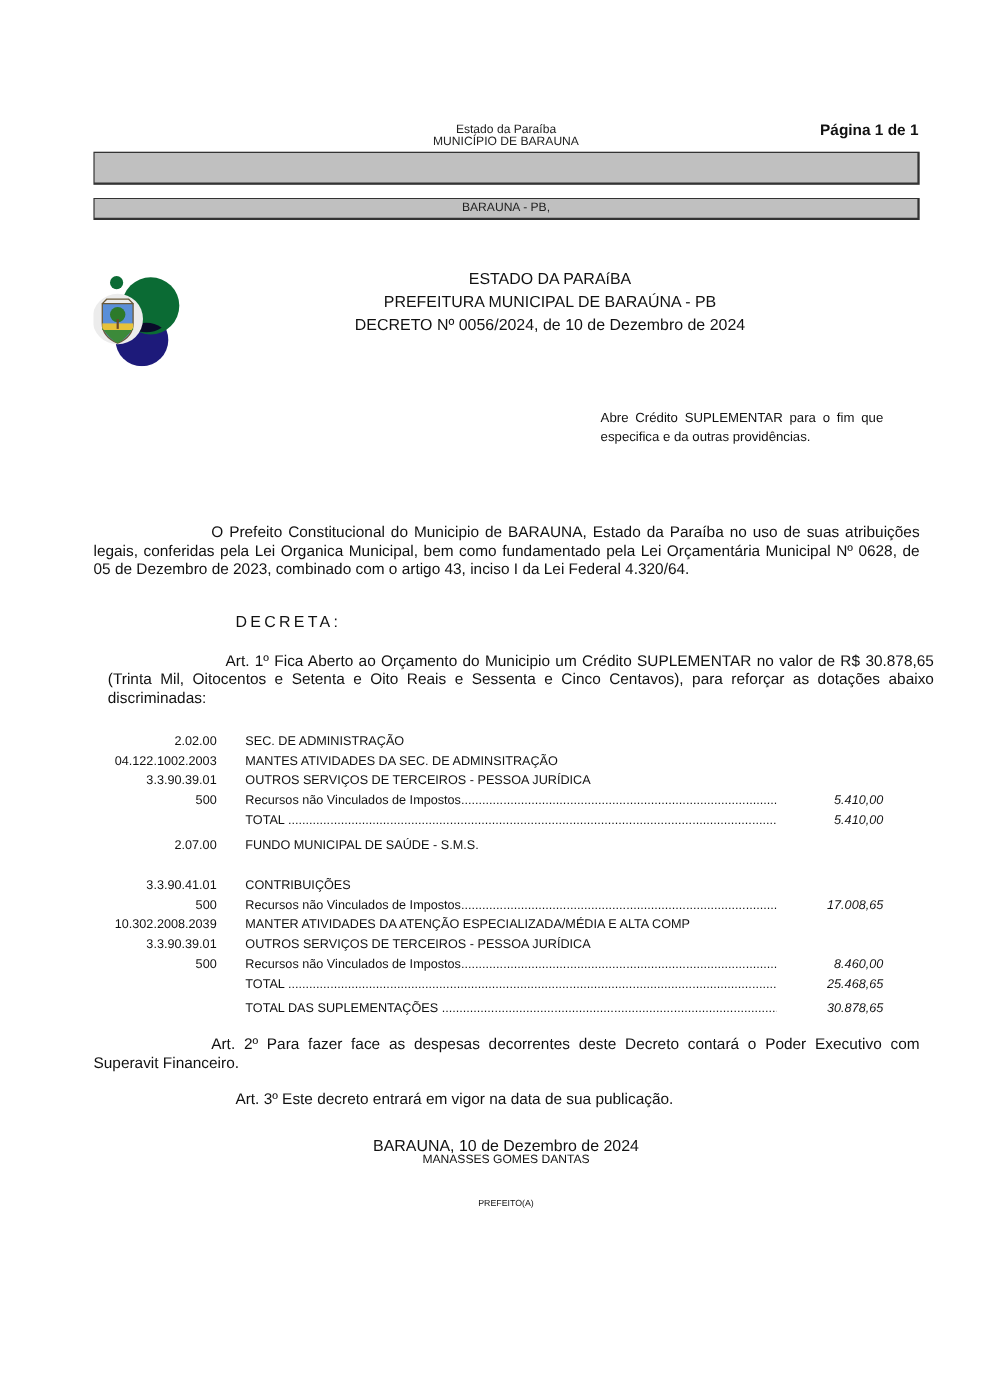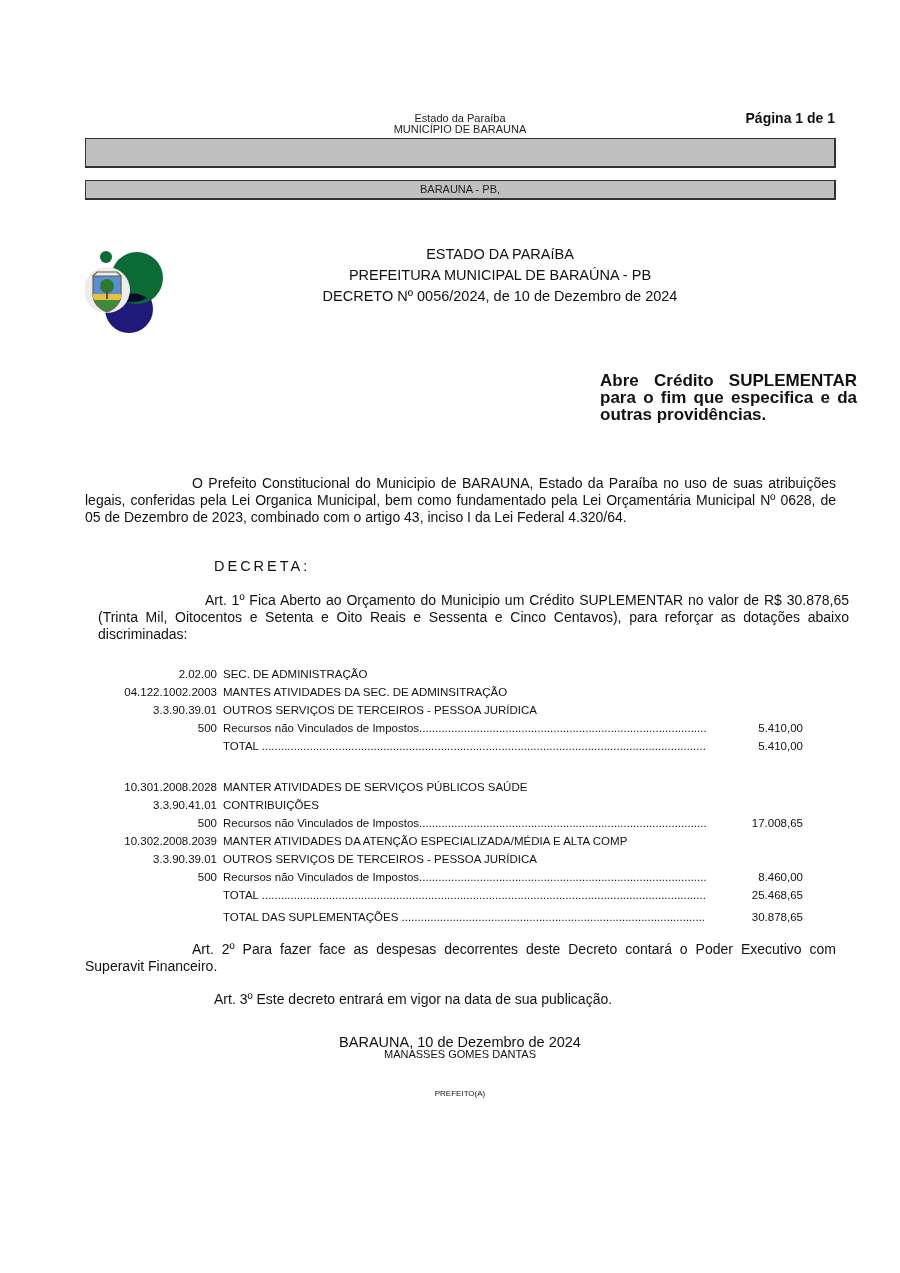--- a/index.html
+++ b/index.html
@@ -4,30 +4,30 @@
 <style>
   html, body { margin: 0; padding: 0; background: #ffffff; }
   body { width: 900px; height: 1273px; position: relative; font-family: "Liberation Sans", sans-serif; color: #111; overflow: hidden; }
   .abs { position: absolute; }
   .hdr-state { left: 300px; width: 320px; top: 113px; text-align: center; font-size: 11px; line-height: 11px; color: #222; }
   .hdr-page { right: 65px; top: 110px; font-size: 14px; color: #111; font-weight: bold; }
   .box1 { left: 85px; top: 138px; width: 748px; height: 27px; background: #c0c0c0; border: 1px solid #333; border-bottom-width: 2px; border-right-width: 2px; }
   .box2 { left: 85px; top: 180px; width: 748px; height: 17px; background: #c0c0c0; border: 1px solid #333; border-bottom-width: 2px; border-right-width: 2px; text-align: center; font-size: 11px; line-height: 17px; color: #222; }
   .logo { left: 85px; top: 248px; width: 80px; height: 85px; }
   .title-block { left: 260px; width: 480px; top: 244px; text-align: center; font-size: 14.5px; line-height: 21px; color: #111; }
-  .ementa { left: 600px; width: 257px; top: 372px; font-size: 17px; line-height: 17px; text-align: justify; text-align-last: left; font-weight: bold; }
+  .ementa { left: 546px; width: 257px; top: 372px; font-size: 12px; line-height: 17px; text-align: justify; text-align-last: left; }
   .para { left: 85px; width: 751px; font-size: 14px; line-height: 17px; text-align: justify; }
   .para .indent { display: inline-block; width: 107px; }
   .decreta { left: 214px; top: 558px; font-size: 14.5px; letter-spacing: 3px; }
   .tbl { left: 85px; width: 735px; font-size: 11.5px; color: #111; }
   .tbl .row { position: absolute; left: 0; width: 735px; height: 14px; line-height: 14px; }
-  .tbl .code { position: absolute; right: 603px; text-align: right; white-space: nowrap; }
+  .tbl .code { position: absolute; right: 623px; text-align: right; white-space: nowrap; }
   .tbl .desc { position: absolute; left: 138px; white-space: nowrap; }
   .tbl .leader { position: absolute; left: 138px; width: 483px; white-space: nowrap; overflow: hidden; }
-  .tbl .val { position: absolute; right: 17px; text-align: right; white-space: nowrap; }
+  .tbl .val { position: absolute; right: 17px; text-align: right; white-space: nowrap; font-style: italic; }
   .sign-city { left: 260px; width: 400px; top: 1034px; text-align: center; font-size: 14.5px; }
   .sign-name { left: 260px; width: 400px; top: 1048px; text-align: center; font-size: 11px; }
   .sign-role { left: 260px; width: 400px; top: 1089px; text-align: center; font-size: 8px; }
 </style>
 </head>
 <body>
 
 <div class="abs hdr-state">
   <div>Estado da Paraíba</div>
   <div>MUNICÍPIO DE BARAUNA</div>
@@ -81,23 +81,23 @@
   </div>
   <div class="row" style="top:54px;">
     <span class="code">500</span>
     <span class="leader"><span>Recursos não Vinculados de Impostos</span>........................................................................................................................</span>
     <span class="val">5.410,00</span>
   </div>
   <div class="row" style="top:72px;">
     <span class="leader"><span>TOTAL </span>..............................................................................................................................................</span>
     <span class="val">5.410,00</span>
   </div>
-  <div class="row" style="top:113px;">
-    <span class="code">10.301.2008.2028</span>
-    <span class="desc">MANTER ATIVIDADES DE SERVIÇOS PÚBLICOS SAÚDE</span>
+  <div class="row" style="top:95px;">
+    <span class="code">2.07.00</span>
+    <span class="desc">FUNDO MUNICIPAL DE SAÚDE - S.M.S.</span>
   </div>
   <div class="row" style="top:131px;">
     <span class="code">3.3.90.41.01</span>
     <span class="desc">CONTRIBUIÇÕES</span>
   </div>
   <div class="row" style="top:149px;">
     <span class="code">500</span>
     <span class="leader"><span>Recursos não Vinculados de Impostos</span>........................................................................................................................</span>
     <span class="val">17.008,65</span>
   </div>

